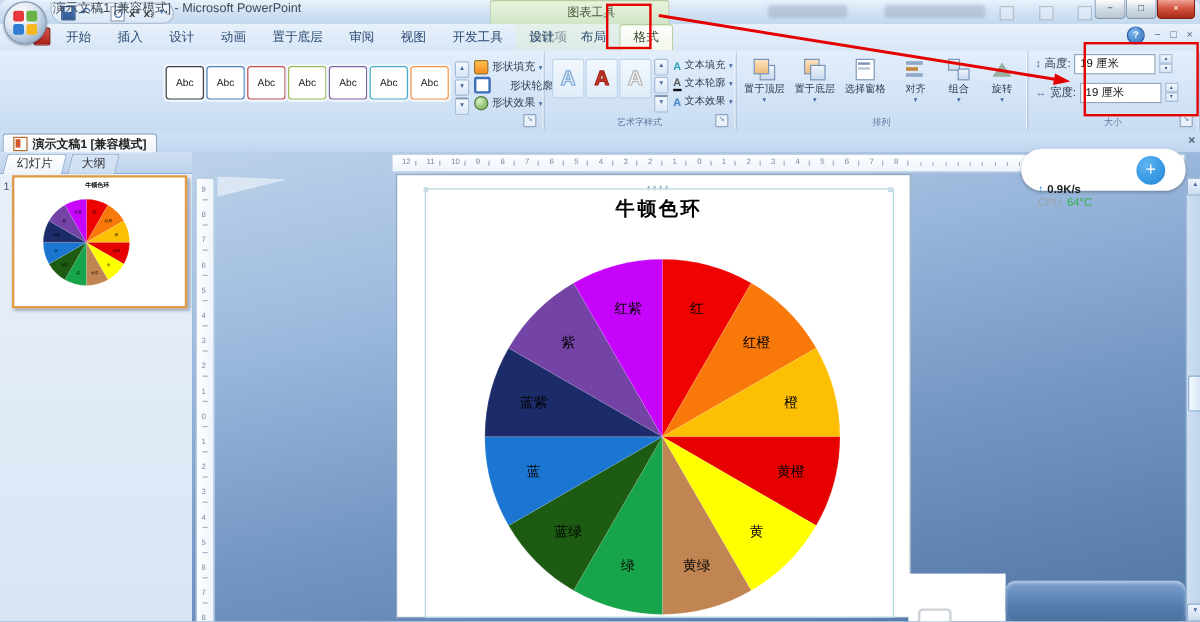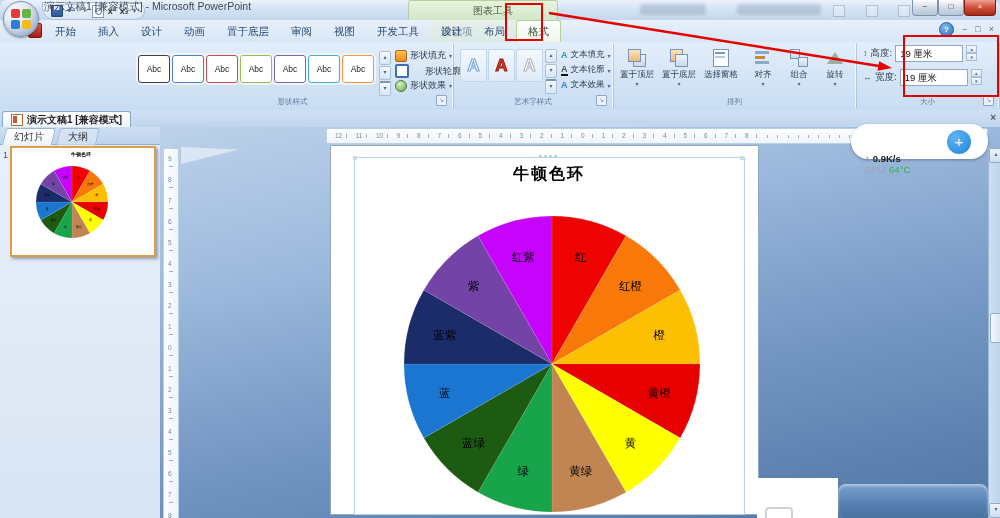--- a/index.html
+++ b/index.html
@@ -238,21 +238,20 @@
       <div class="smbtn" style="left:263px;top:21px;gap:16px;">
         <span class="ico10" style="background:#fff;border:2px solid #3b6fb8;"></span>
         <span>形状轮廓</span>
         <span style="font-size:6px;color:#44699c">▾</span>
       </div>
       <div class="smbtn" style="left:263px;top:36px;">
         <span class="ico10" style="border-radius:50%;background:radial-gradient(circle at 35% 30%,#d8f0c0,#6aa84f);border:1px solid #4e7a38;"></span>
         <span>形状效果</span>
         <span style="font-size:6px;color:#44699c">▾</span>
       </div>
-      <div class="glabel">形状样式</div>
       <div class="launcher" style="right:6px;">↘</div>
     </div>
 
     <div class="rgroup" style="left:453px;width:160px;">
       <div class="wa-cell wa1" style="left:7px;top:6px;">A</div>
       <div class="wa-cell wa2" style="left:35px;top:6px;">A</div>
       <div class="wa-cell wa3" style="left:63px;top:6px;">A</div>
       <div class="scrollstrip" style="left:92px;top:6px;">
         <div class="ss">▴</div>
         <div class="ss">▾</div>

